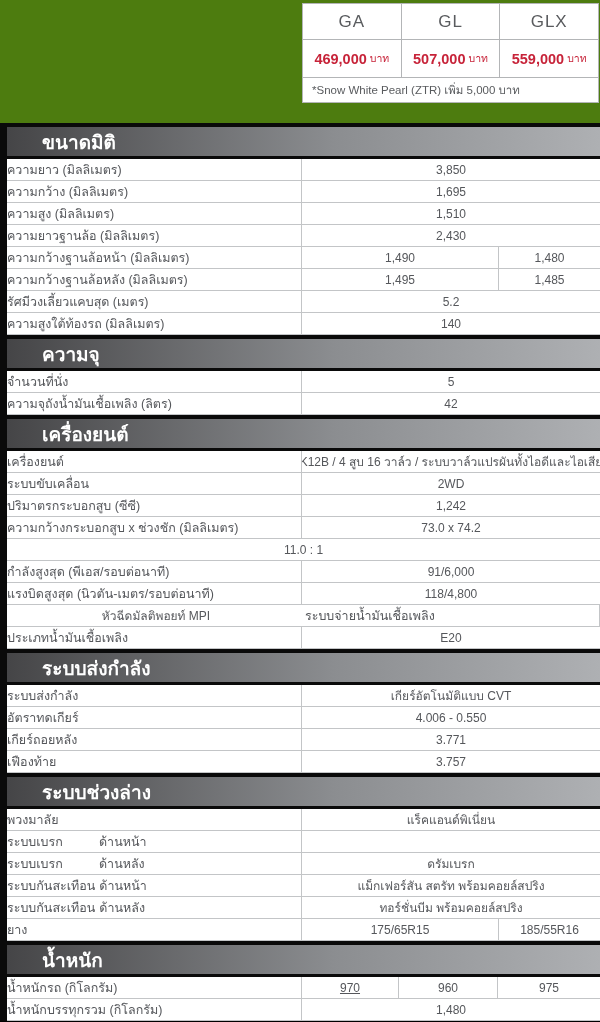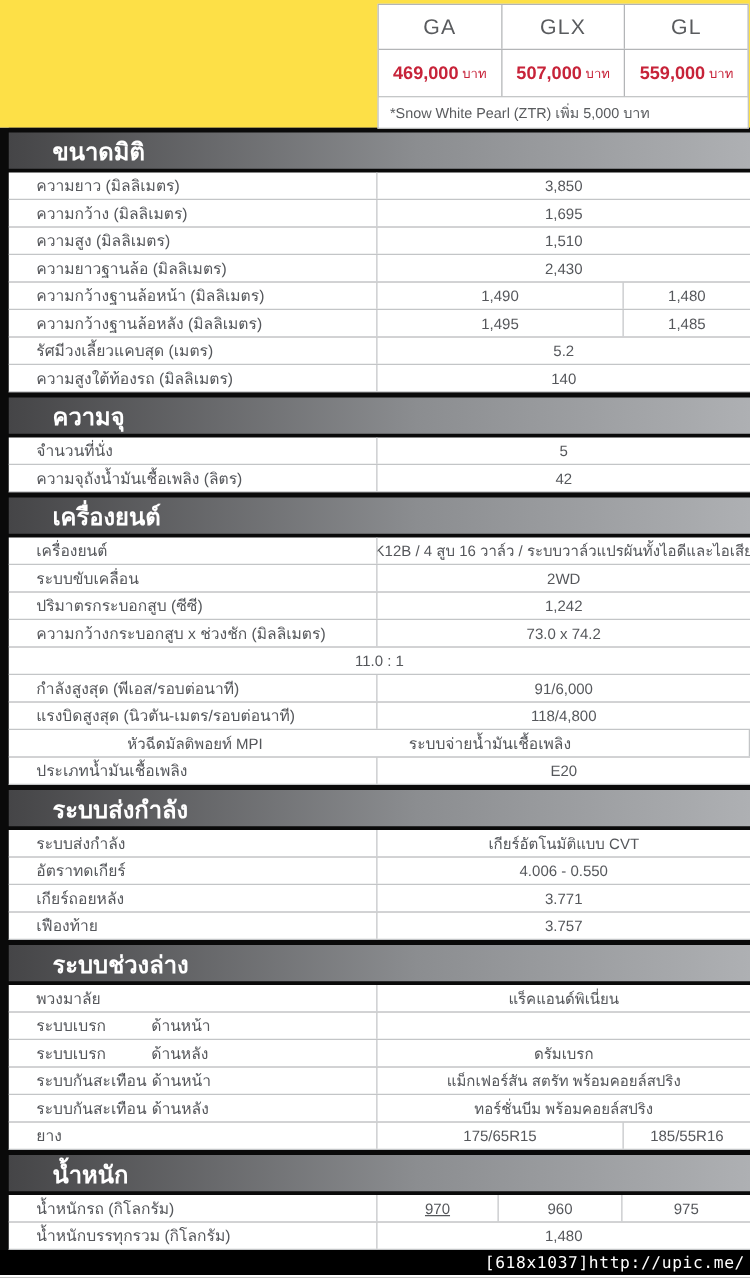--- a/index.html
+++ b/index.html
@@ -4,21 +4,21 @@
 <style>
   html,body{margin:0;padding:0;}
   body{
     width:600px;height:1022px;overflow:hidden;background:#ffffff;
     font-family:"Liberation Sans","DejaVu Sans",sans-serif;
     -webkit-font-smoothing:antialiased;
   }
   .page{width:600px;height:1022px;position:relative;background:#fff;}
 
   
-  .header{position:relative;height:102px;background:#fde047;text-align:center;}
+  .header{position:relative;height:123px;background:#4d7c0f;text-align:center;}
   .mini-table{
     position:absolute;left:302px;top:3px;width:297px;
     border:1px solid #b3b5b7;box-sizing:border-box;background:#fff;
   }
   .trim-row,.price-row{display:flex;}
   .trim-row{height:35px;border-bottom:1px solid #b3b5b7;}
   .price-row{height:37px;border-bottom:1px solid #b3b5b7;}
   .trim-cell,.price-cell{
     flex:1;display:flex;align-items:center;justify-content:center;
     border-right:1px solid #b3b5b7;box-sizing:border-box;
@@ -46,21 +46,21 @@
     display:flex;height:22px;background:#ffffff;
     border-bottom:1px solid #c3c5c7;box-sizing:border-box;
   }
   .cell{
     display:flex;align-items:center;justify-content:center;
     font-size:12px;color:#55575b;box-sizing:border-box;
     white-space:nowrap;overflow:hidden;
   }
   .lbl{
     width:295px;min-width:295px;justify-content:flex-start;
-    padding-left:22px;border-right:1px solid #c3c5c7;font-size:12.5px;
+    padding-left:0;border-right:1px solid #c3c5c7;font-size:12.5px;
   }
   .lbl-part1{display:inline-block;min-width:88px;margin-right:4px;}
   .v-span{flex:1;}
   .v2a{width:197px;min-width:197px;border-right:1px solid #c3c5c7;}
   .v2b{flex:1;}
   .v3a{width:97px;min-width:97px;border-right:1px solid #c3c5c7;text-decoration:underline;}
   .v3b{width:99px;min-width:99px;border-right:1px solid #c3c5c7;}
   .v3c{flex:1;}
 
   
@@ -75,22 +75,22 @@
 </style>
 </head>
 <body>
 
 <div class="page">
 
   <div class="header">
     <div class="mini-table">
       <div class="trim-row">
           <div class="trim-cell">GA</div>
+          <div class="trim-cell">GL</div>
           <div class="trim-cell">GLX</div>
-          <div class="trim-cell">GL</div>
         </div>
       <div class="price-row">
           <div class="price-cell">
             <span class="price-amount" style="color: rgb(199, 35, 57);">469,000</span>
             <span class="baht" style="color: rgb(199, 35, 57);">บาท</span>
           </div>
           <div class="price-cell">
             <span class="price-amount" style="color: rgb(199, 35, 57);">507,000</span>
             <span class="baht" style="color: rgb(199, 35, 57);">บาท</span>
           </div>

